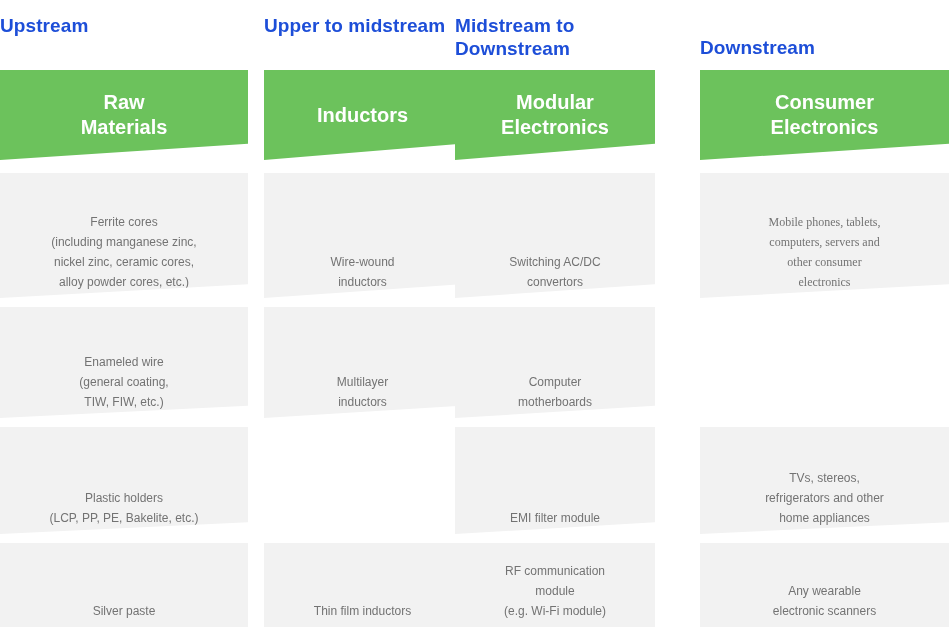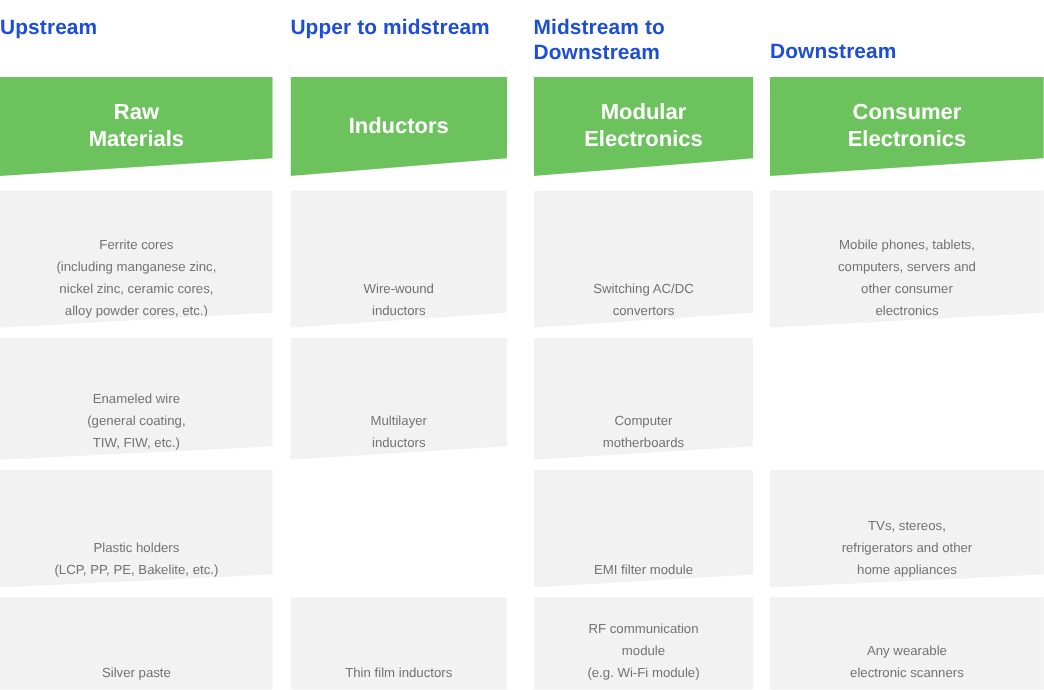--- a/index.html
+++ b/index.html
@@ -20,21 +20,21 @@
     height: 627px;
   }
   .column {
     position: absolute;
     top: 0;
     height: 627px;
   }
   
   .col-0 { left: 0px;   width: 248px; }
   .col-1 { left: 264px; width: 197px; }
-  .col-2 { left: 485px; width: 200px; }
+  .col-2 { left: 455px; width: 200px; }
   .col-3 { left: 700px; width: 249px; }
 
   .stage-label {
     text-align: left;
     color: #1d4ed8;
     font-weight: bold;
     font-size: 19px;
     line-height: 23px;
     padding-top: 14px;
     letter-spacing: 0.1px;
@@ -181,21 +181,21 @@
   </div>
 
   <div class="column col-3">
     <div class="stage-label">Downstream</div>
     <div class="stack" style="top:70px;height:90px;">
       <div class="header-box slant-h" style="position:absolute;top:0;left:0;right:0;height:90px;">
         <span class="header-text">Consumer
 Electronics</span>
       </div>
     </div>
-    <div class="stack" style="top:173px;height:125px;">
+    <div class="stack" style="top:173px;height:125px;font-family:Liberation Serif, serif;">
       <div class="cell slant-c" style="position:absolute;top:0;left:0;right:0;height:125px;">
         <span class="cell-text">Mobile phones, tablets,
 computers, servers and
 other consumer
 electronics</span>
       </div>
     </div>
     <div class="stack" style="top:427px;height:107px;">
       <div class="cell slant-c" style="position:absolute;top:0;left:0;right:0;height:107px;">
         <span class="cell-text">TVs, stereos,

